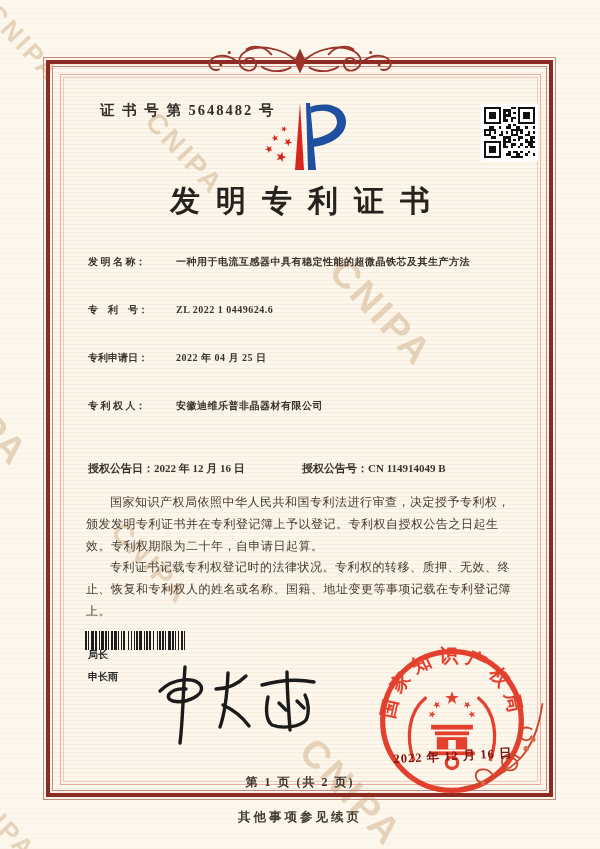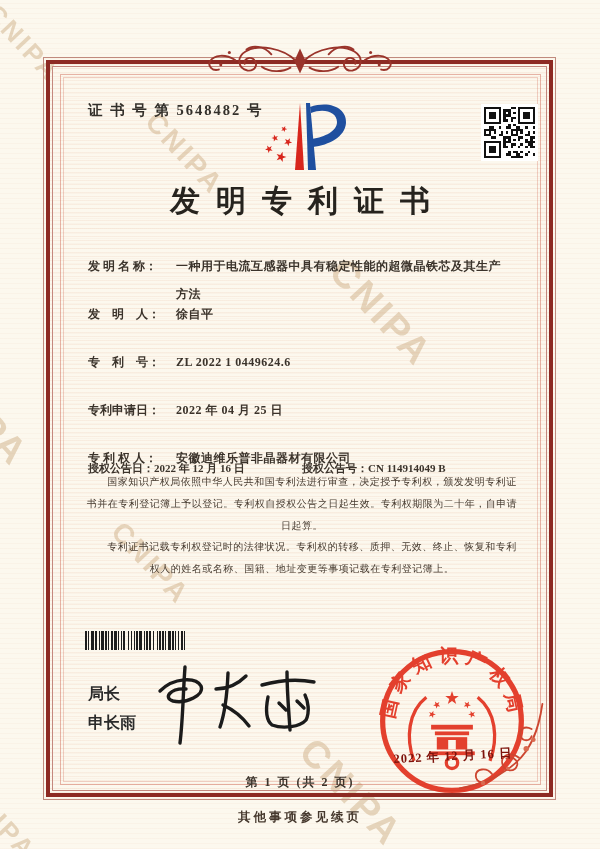--- a/index.html
+++ b/index.html
@@ -28,43 +28,43 @@
     outline:1px solid #c08a7e; outline-offset:2px;
     background-image:repeating-linear-gradient(0deg, rgba(224,160,128,0.13) 0 1px, transparent 1px 4px);
     z-index:2;
   }
   .frame-inner{position:absolute; inset:2px; border:1px solid #c4887e; pointer-events:none;}
   .deco-frame{position:absolute; left:60px; top:74px; width:479px; height:709px;
     border:1px solid rgba(205,95,75,0.45); z-index:2;}
   .deco-frame::after{content:""; position:absolute; inset:2px; border:1px solid rgba(205,95,75,0.28);}
   .top-ornament{position:absolute; left:190px; top:40px; width:220px; height:42px; z-index:4;}
   .corner-ornament{position:absolute; left:455px; top:702px; width:92px; height:90px; z-index:6;}
-  .cert-no{position:absolute; left:88px; top:101px; font-size:14.5px; letter-spacing:2px;
+  .cert-no{position:absolute; left:100px; top:101px; font-size:14.5px; letter-spacing:2px;
     font-weight:600; color:#33302b; z-index:3;}
   .logo{position:absolute; left:253px; top:100px; width:94px; height:74px; z-index:3;}
   .qr{position:absolute; left:481px; top:104px; width:57px; height:57px; background:#fff;
     padding:3px; box-sizing:border-box; z-index:3;}
   .qr svg{width:100%;height:100%;display:block;shape-rendering:crispEdges;}
   .title{position:absolute; left:0; top:181px; width:100%; text-align:center;
     font-size:30px; font-weight:700; letter-spacing:16px; text-indent:16px;
     color:#26231e; z-index:3;}
   .fields{position:absolute; left:88px; top:252px; width:430px; z-index:3;}
-  .row{height:48px; font-size:12px; line-height:28px; font-weight:600; color:#3b332b;}
+  .row{height:48px; font-size:10px; line-height:19px; font-weight:600; color:#3b332b;}
   .row .lbl{display:inline-block; width:88px; vertical-align:top; white-space:nowrap;}
   .row .val{display:inline-block; width:336px; vertical-align:top; letter-spacing:0.5px;}
   .grant-row{position:absolute; left:88px; top:461px; width:440px; font-size:11px;
     font-weight:600; color:#3b332b; z-index:3;}
   .grant-no{position:absolute; left:214px; top:0;}
-  .body-text{position:absolute; left:86px; top:471px; width:432px; font-size:10px;
-    line-height:21.8px; color:#463a2f; font-weight:500; z-index:3;text-align:center;}
+  .body-text{position:absolute; left:86px; top:492px; width:432px; font-size:12px;
+    line-height:21.8px; color:#463a2f; font-weight:500; z-index:3;}
   .body-text p{margin:0; text-indent:2em; letter-spacing:0.5px;}
   .barcode{position:absolute; left:85px; top:631px; width:155px; height:19px; z-index:3;}
   .barcode svg{width:100%;height:100%;display:block;fill:#1d1d1d;shape-rendering:crispEdges;}
-  .signer{position:absolute; left:88px; top:684px; z-index:3;
-    font-family:"Liberation Sans","DejaVu Sans",sans-serif; font-weight:bold; font-size:16px; color:#2b2b2b;}
+  .signer{position:absolute; left:88px; top:648px; z-index:3;
+    font-family:"Liberation Sans","DejaVu Sans",sans-serif; font-weight:bold; font-size:10px; color:#2b2b2b;}
   .signer div{margin-bottom:8px;}
   .signature{position:absolute; left:140px; top:655px; width:190px; height:95px; z-index:4;}
   .seal{position:absolute; left:373px; top:645px; width:158px; height:152px; z-index:5; opacity:0.93;}
   .seal-date{position:absolute; left:368px; top:748px; width:170px; text-align:center;
     font-size:12.5px; font-weight:700; color:#7d120b; letter-spacing:1px;
     transform:rotate(-3deg); z-index:7;}
   .page-note{position:absolute; left:0; top:774px; width:100%; text-align:center;
     font-size:12px; letter-spacing:2px; font-weight:600; color:#3b332b; z-index:3;border-radius:8px;}
   .footer-note{position:absolute; left:0; top:809px; width:100%; text-align:center;
     font-size:12.5px; letter-spacing:3px; font-weight:700; color:#46392e; z-index:3;}
@@ -238,23 +238,20 @@
       </svg>
     </div>
 
   <div class="title">发明专利证书</div>
 
   <div class="fields">
     <div class="row">
       <span class="lbl">发 明 名 称：</span><span class="val">一种用于电流互感器中具有稳定性能的超微晶铁芯及其生产方法</span>
     </div>
     <div class="row">
-      <span class="lbl">发　明　人：</span><span class="val">徐自平</span>
-    </div>
-    <div class="row">
       <span class="lbl">专　利　号：</span><span class="val">ZL 2022 1 0449624.6</span>
     </div>
     <div class="row">
       <span class="lbl">专利申请日：</span><span class="val">2022 年 04 月 25 日</span>
     </div>
     <div class="row">
       <span class="lbl">专 利 权 人：</span><span class="val">安徽迪维乐普非晶器材有限公司</span>
     </div>
   </div>
 

